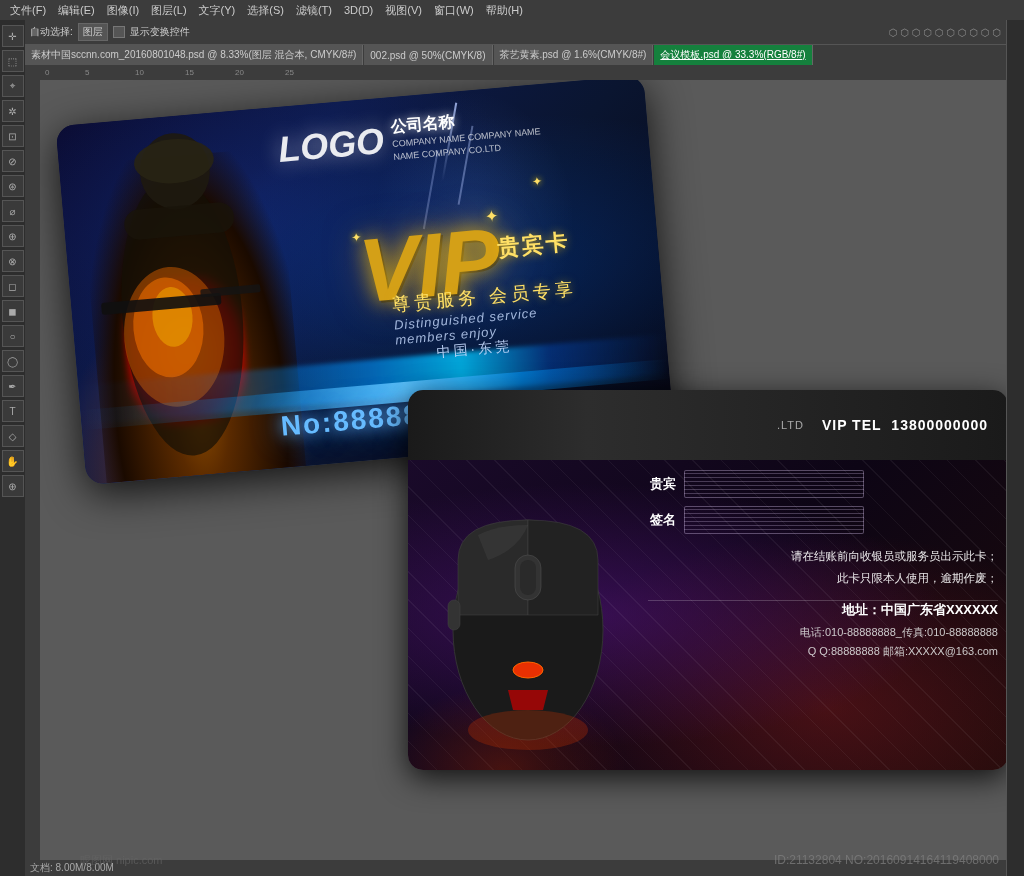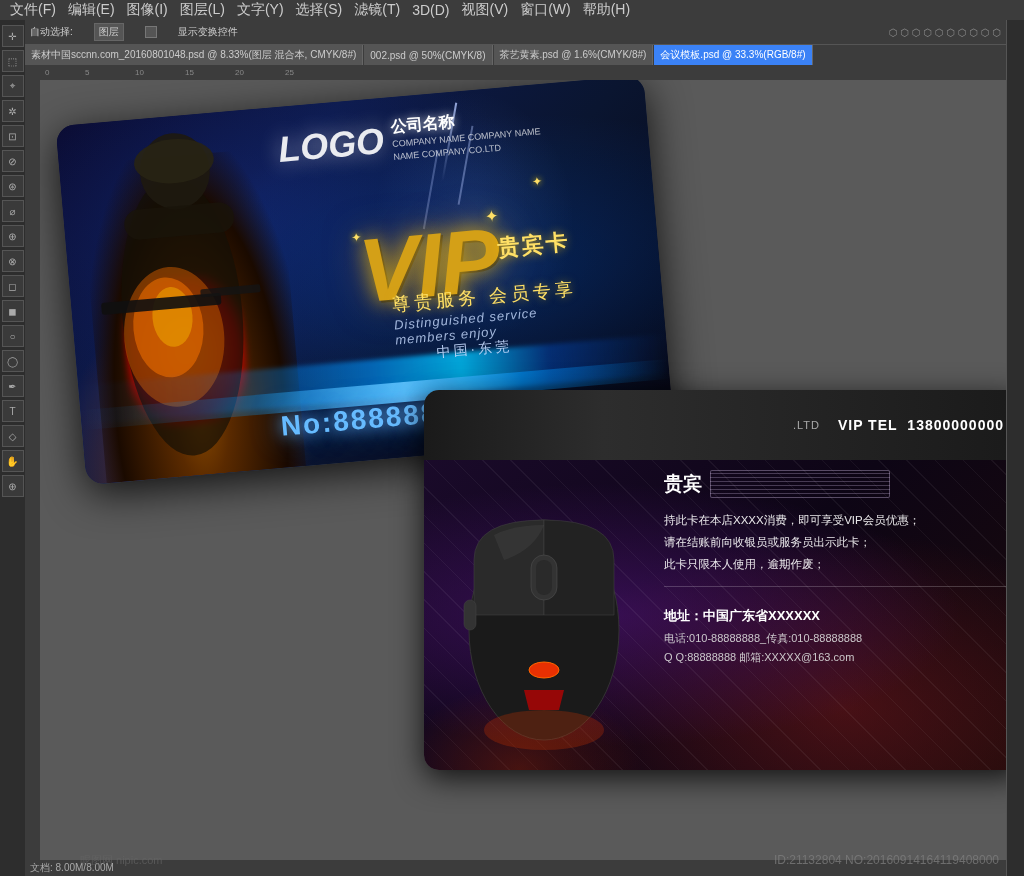--- a/index.html
+++ b/index.html
@@ -19,21 +19,21 @@
       height: 20px;
       background: #3c3c3c;
       display: flex;
       align-items: center;
       padding: 0 5px;
       gap: 2px;
       z-index: 100;
     }
     .ps-menu-item {
       color: #ccc;
-      font-size: 14px;
+      font-size: 11px;
       padding: 1px 5px;
       cursor: pointer;
       white-space: nowrap;
     }
 
     
     .ps-toolbar {
       position: absolute;
       top: 20px; left: 0;
       width: 25px;
@@ -74,21 +74,21 @@
     .ps-options-bar {
       position: absolute;
       top: 20px; left: 25px;
       right: 18px;
       height: 25px;
       background: #3c3c3c;
       border-bottom: 1px solid #555;
       display: flex;
       align-items: center;
       padding: 0 5px;
-      gap: 21px;
+      gap: 5px;
       z-index: 100;
     }
     .ps-options-text {
       color: #ccc;
       font-size: 10px;
     }
     .ps-checkbox {
       width: 12px; height: 12px;
       background: #555;
       border: 1px solid #777;
@@ -113,22 +113,23 @@
       color: #ccc;
       font-size: 10px;
       padding: 0 6px;
       display: flex;
       align-items: center;
       cursor: pointer;
       white-space: nowrap;
       border-right: 1px solid #666;
     }
     .ps-tab.active {
-      background: #3b82f6;
+      background: #15803d;
       color: #fff;
+      text-decoration: underline;
     }
 
     
     .ps-ruler-top {
       position: absolute;
       top: 65px; left: 25px;
       right: 18px;
       height: 15px;
       background: #3c3c3c;
       z-index: 99;
@@ -396,27 +397,28 @@
         0 0 15px rgba(100,180,255,0.9),
         0 0 30px rgba(50,150,255,0.7);
       letter-spacing: 2px;
       z-index: 6;
     }
 
     
     .vip-card-back {
       position: absolute;
       top: 310px;
-      left: 384px;
+      left: 368px;
       width: 600px;
       height: 380px;
       border-radius: 15px;
       overflow: hidden;
       box-shadow: 0 8px 30px rgba(0,0,0,0.8);
       z-index: 10;
+      text-align: right;
     }
 
     
     .back-top-strip {
       position: absolute;
       top: 0; left: 0; right: 0;
       height: 70px;
       background: linear-gradient(to right, #1a1a1a 0%, #2d2d2d 30%, #1a1a1a 100%);
       display: flex;
       align-items: center;
@@ -478,21 +480,21 @@
       gap: 8px;
       margin-bottom: 12px;
     }
     .signature-row {
       display: flex;
       align-items: center;
       gap: 8px;
     }
     .signature-label {
       color: #ffffff;
-      font-size: 19px;
+      font-size: 13px;
       font-weight: bold;
       min-width: 28px;
     }
     .signature-box {
       width: 180px;
       height: 28px;
       background: repeating-linear-gradient(
         0deg,
         transparent,
         transparent 3px,
@@ -507,21 +509,21 @@
     .rules-text {
       color: rgba(255,255,255,0.9);
       font-size: 11.5px;
       line-height: 1.9;
       margin-bottom: 10px;
     }
 
     
     .address-area {
       border-top: 1px solid rgba(255,255,255,0.2);
-      padding-top: 20px;
+      padding-top: 0;
     }
     .address-title {
       color: #ffffff;
       font-size: 13px;
       font-weight: bold;
       margin-bottom: 4px;
     }
     .contact-text {
       color: rgba(220,220,220,0.9);
       font-size: 11px;
@@ -719,24 +721,27 @@
         </svg>
       </div>
 
       <div class="back-right-content">
 
         <div class="signature-area">
           <div class="signature-row">
             <span class="signature-label">贵宾</span>
             <div class="signature-box"></div>
           </div>
+          <div class="signature-row">
+            <span class="signature-label">签名</span>
+            <div class="signature-box"></div>
+          </div>
         </div>
 
         <div class="rules-text">
-          <div>持此卡在本店XXXX消费，即可享受VIP会员优惠；</div>
           <div>请在结账前向收银员或服务员出示此卡；</div>
           <div>此卡只限本人使用，逾期作废；</div>
         </div>
 
         <div class="address-area">
           <div class="address-title">地址：中国广东省XXXXXX</div>
           <div class="contact-text">电话:010-88888888_传真:010-88888888</div>
           <div class="contact-text">Q Q:88888888  邮箱:XXXXX@163.com</div>
         </div>
       </div>

